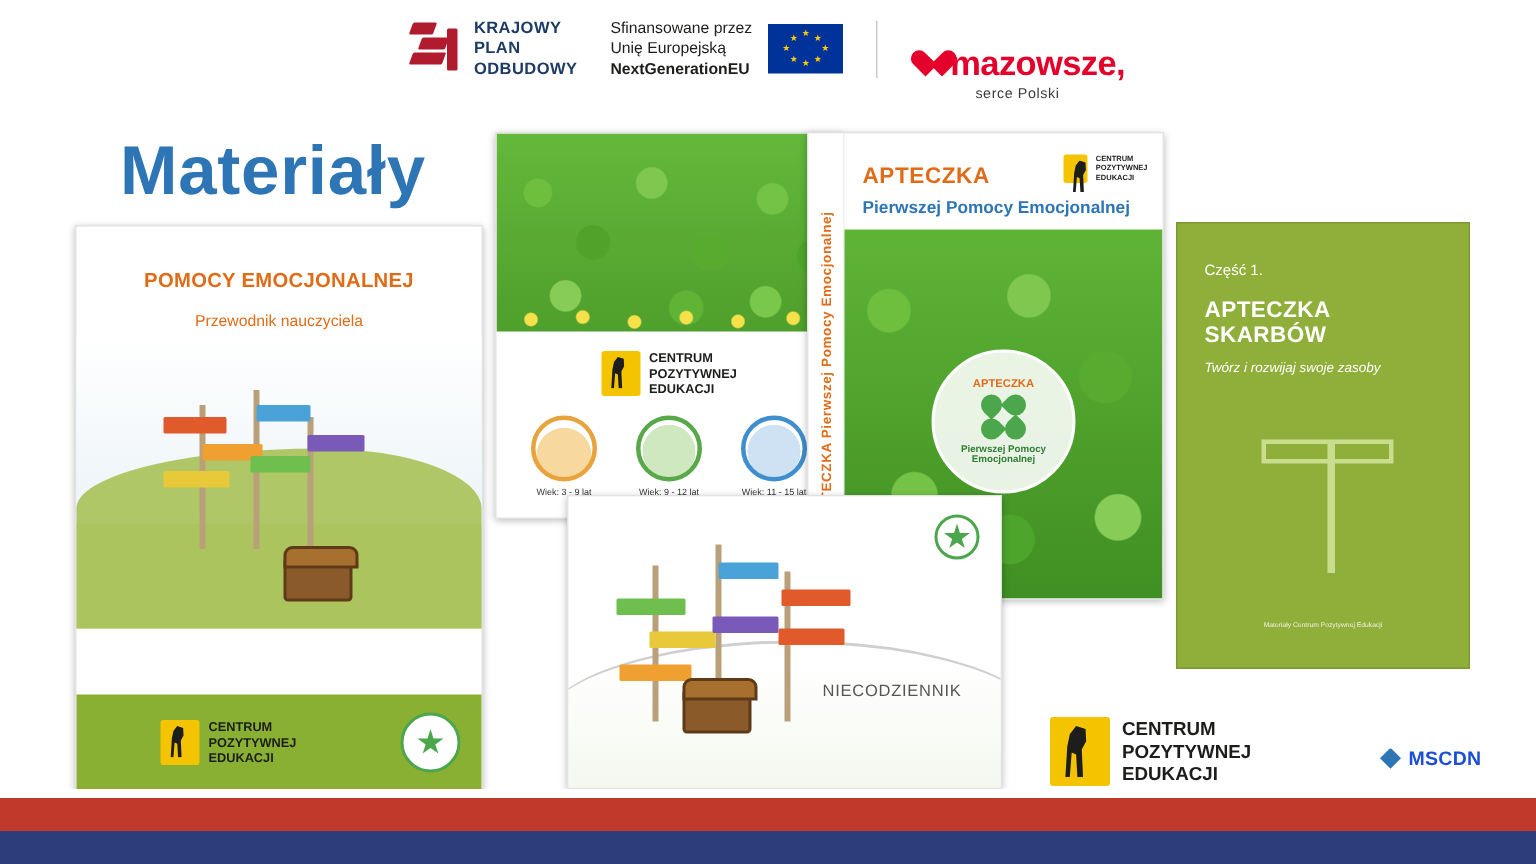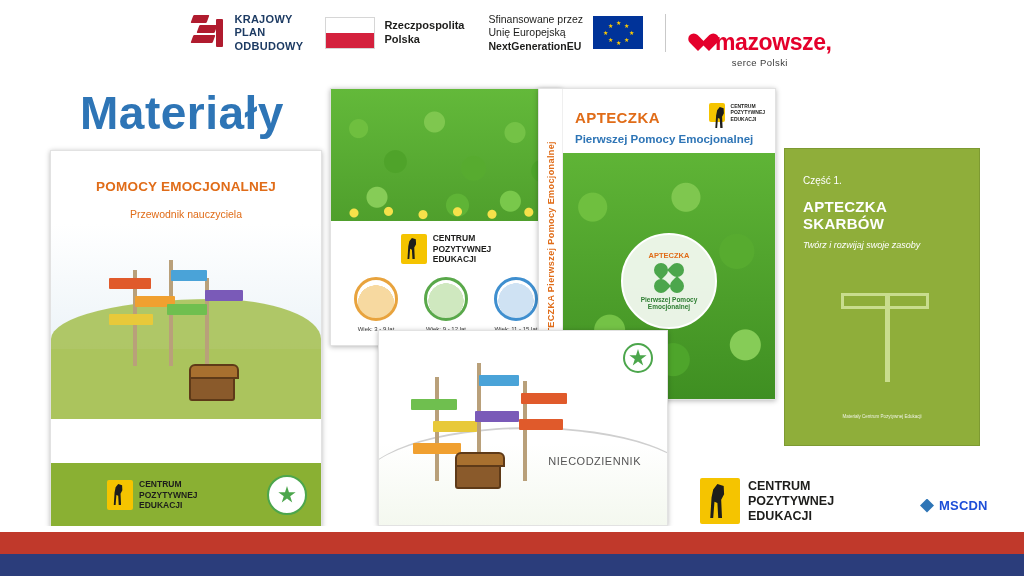--- a/index.html
+++ b/index.html
@@ -311,27 +311,20 @@
           <i></i>
           <i></i>
         </div>
       <div class="kpo-text">
         <div>KRAJOWY</div>
         <div>PLAN</div>
         <div>ODBUDOWY</div>
       </div>
     </div>
 
-    <div class="logo-rp">
-      <div class="flag"></div>
-      <div class="rp-text">
-        <div>Rzeczpospolita</div>
-        <div>Polska</div>
-      </div>
-    </div>
 
     <div class="logo-eu">
       <div class="eu-text">
         <div>Sfinansowane przez</div>
         <div>Unię Europejską</div>
         <div style="font-weight:bold">NextGenerationEU</div>
       </div>
       <div class="eu-flag">
         <span class="star" style="left:23px;top:4px;">★</span>
         <span class="star" style="left:31px;top:7px;">★</span>

